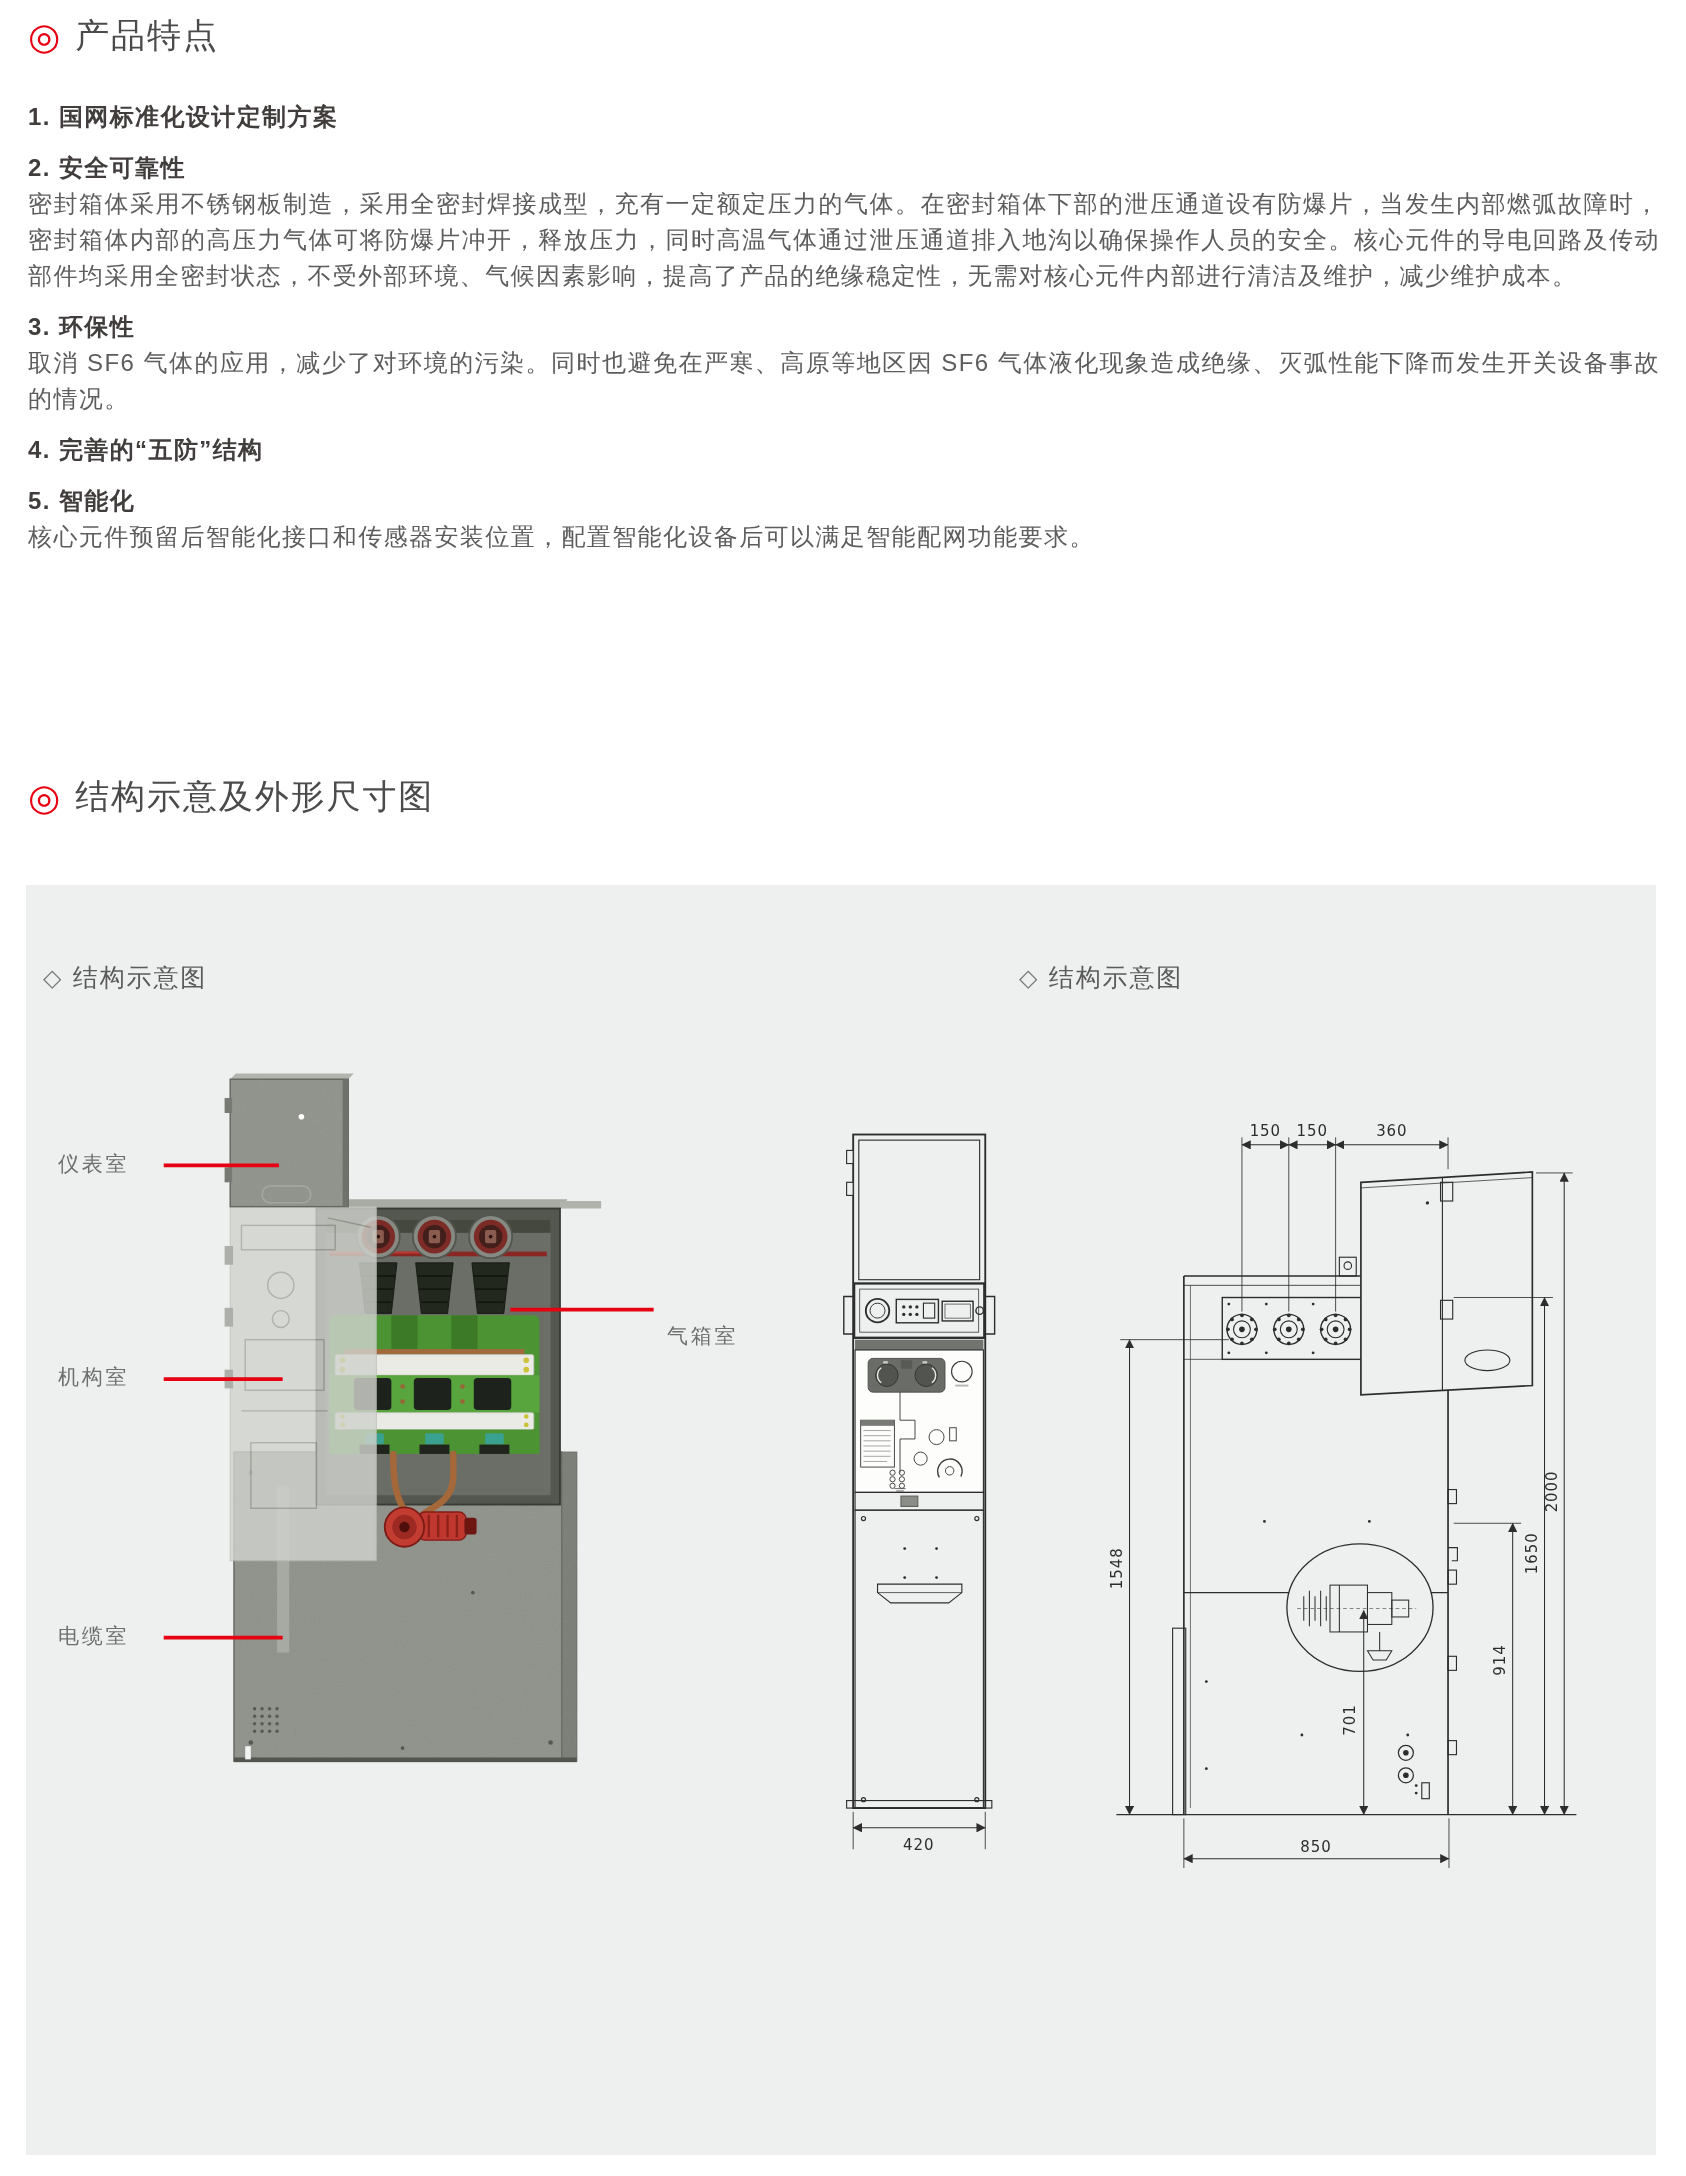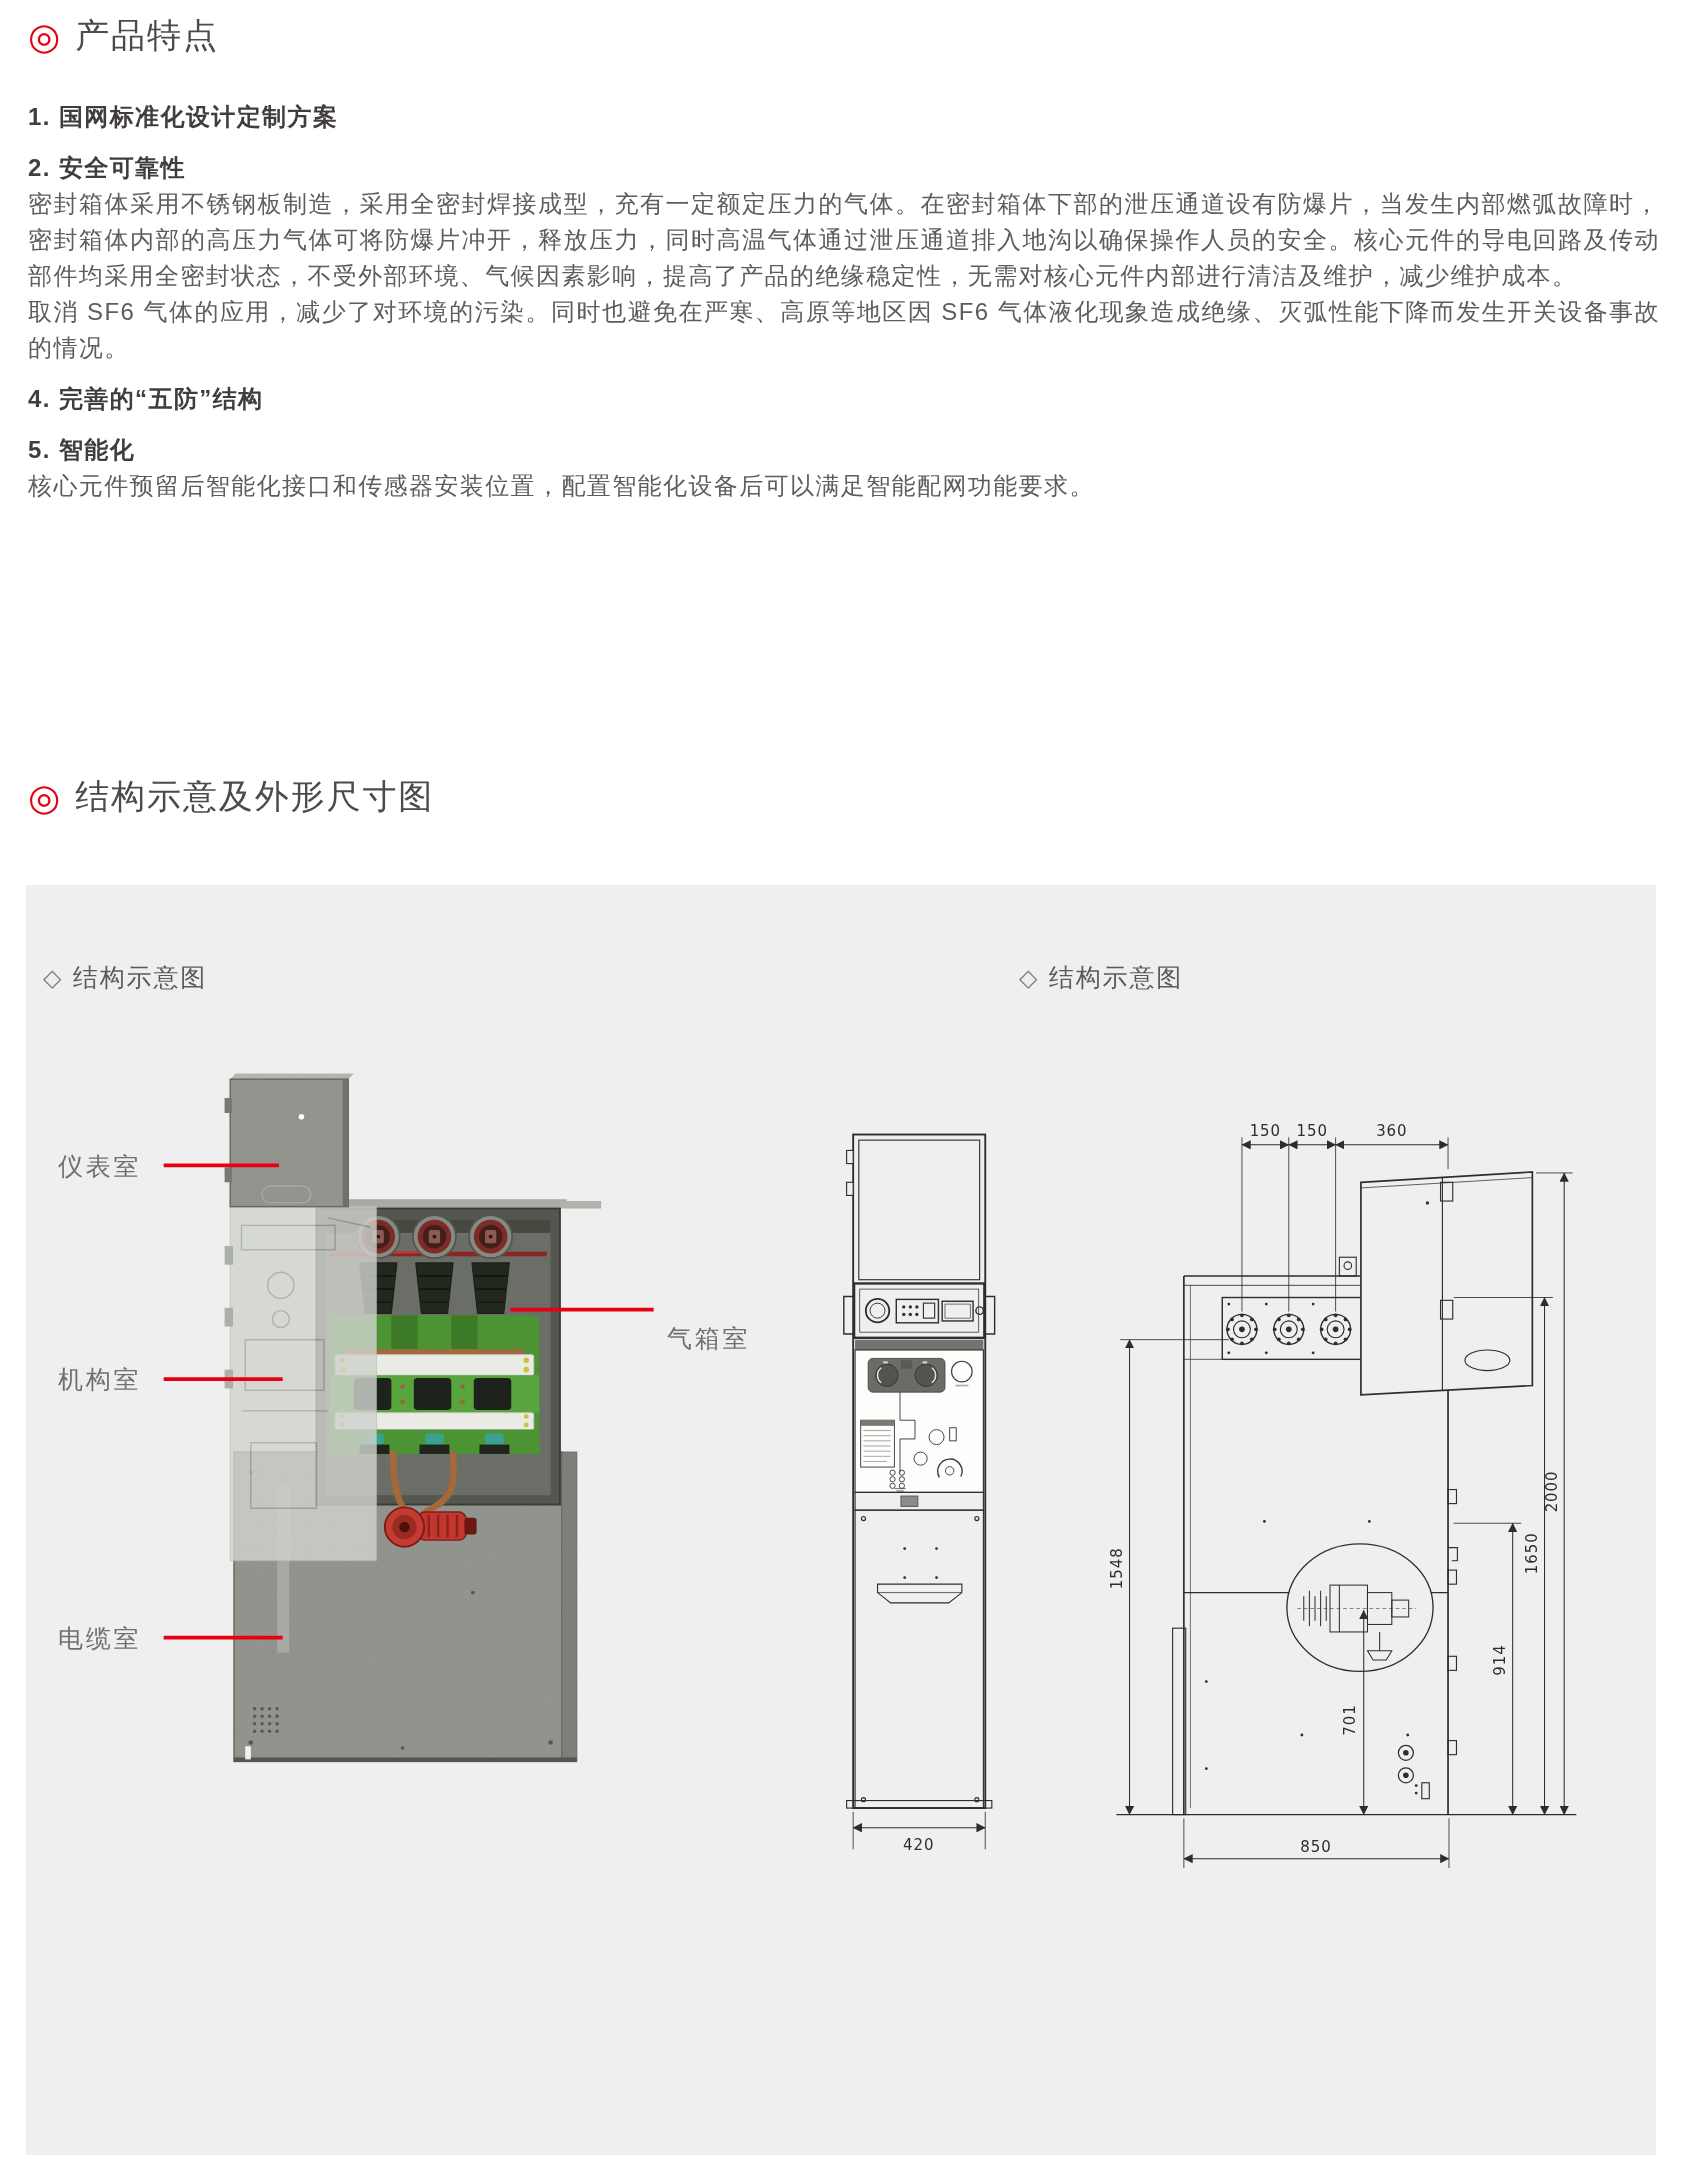--- a/index.html
+++ b/index.html
@@ -17,21 +17,21 @@
   .features h3{margin:0;font-size:24px;line-height:36px;color:#413d3c;font-weight:bold;letter-spacing:1.4px;}
   .features h3.gap{margin-top:15px;}
   .features p{margin:0;}
   
   .panel{position:absolute;left:26px;top:885px;width:1630px;height:1270px;background:#eef0ef;}
   .sub-header{position:absolute;display:flex;align-items:center;gap:9.4px;
               font-size:25px;color:#5a5a5a;letter-spacing:1.9px;}
   .sub-header .diamond{color:#7a7a7a;font-size:24px;}
   #subL{left:43px;top:961px;}
   #subR{left:1019px;top:961px;}
-  .struct-label{position:absolute;font-size:25px;color:#6f6f6f;letter-spacing:2.8px;}
+  .struct-label{position:absolute;font-size:21px;color:#6f6f6f;letter-spacing:2.8px;}
   #lbl-instrument{left:58px;top:1150px;}
   #lbl-mechanism{left:58px;top:1363px;}
   #lbl-cable{left:58px;top:1622px;}
   #lbl-gastank{left:667px;top:1294px;margin-top:28px;}
   .panel-svg{position:absolute;left:26px;top:885px;}
   svg text.dim{font-family:"DejaVu Sans","Liberation Sans",sans-serif;font-size:16px;fill:#2d2d2d;letter-spacing:1px;}
 </style>
 </head>
 <body>
 
@@ -39,20 +39,21 @@
 
   <div class="sec-title" id="title1">
     <span class="bullet">◎</span>
     <span>产品特点</span>
   </div>
 
   <div class="features">
     <h3>1. 国网标准化设计定制方案</h3>
     <h3 class="gap">2. 安全可靠性</h3>
     <p>密封箱体采用不锈钢板制造，采用全密封焊接成型，充有一定额定压力的气体。在密封箱体下部的泄压通道设有防爆片，当发生内部燃弧故障时，密封箱体内部的高压力气体可将防爆片冲开，释放压力，同时高温气体通过泄压通道排入地沟以确保操作人员的安全。核心元件的导电回路及传动部件均采用全密封状态，不受外部环境、气候因素影响，提高了产品的绝缘稳定性，无需对核心元件内部进行清洁及维护，减少维护成本。</p>
+    <h3 class="gap">3. 环保性</h3>
     <p>取消 SF6 气体的应用，减少了对环境的污染。同时也避免在严寒、高原等地区因 SF6 气体液化现象造成绝缘、灭弧性能下降而发生开关设备事故的情况。</p>
     <h3 class="gap">4. 完善的“五防”结构</h3>
     <h3 class="gap">5. 智能化</h3>
     <p>核心元件预留后智能化接口和传感器安装位置，配置智能化设备后可以满足智能配网功能要求。</p>
   </div>
 
   <div class="sec-title" id="title2">
     <span class="bullet">◎</span>
     <span>结构示意及外形尺寸图</span>
   </div>

